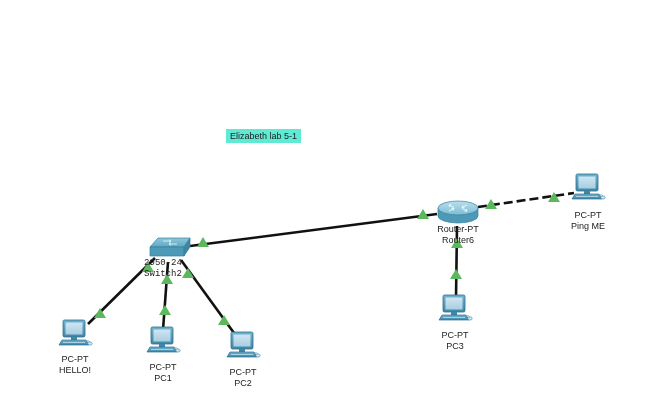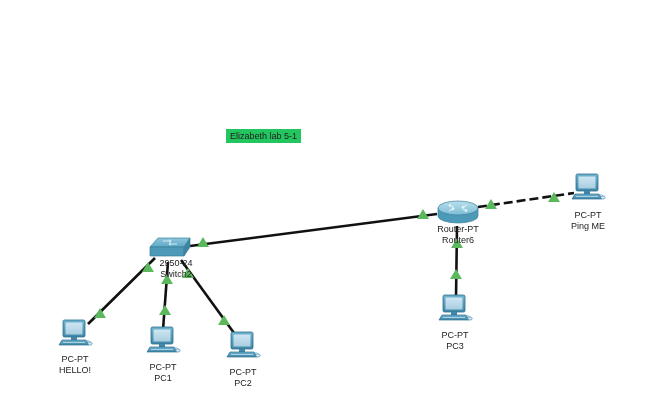--- a/index.html
+++ b/index.html
@@ -1,20 +1,20 @@
 <!DOCTYPE html>
 <html><head>
   <meta charset="utf-8">
   <style>
     html, body { margin: 0; padding: 0; background: #ffffff; }
     body { width: 657px; height: 402px; position: relative; overflow: hidden; font-family: "Liberation Sans", sans-serif; }
     #canvas { position: absolute; left: 0; top: 0; width: 657px; height: 402px; }
     .note {
       position: absolute; left: 226px; top: 129px;
-      padding: 2px 4px; background: #22c55e;
+      padding: 2px 4px; background: #5eead4;
       font-size: 9px; color: #222; white-space: nowrap;
     }
     .dev-label {
       position: absolute; font-size: 9px; color: #222;
       text-align: center; line-height: 11px; white-space: nowrap;
       transform: translateX(-50%);
     }
     .dev-label span { display: block; }
   </style>
 </head>
@@ -121,21 +121,21 @@
         <polygon points="100,308 94,318 106,318" fill="#5cb85c"></polygon>
         <polygon points="167,274 161,284 173,284" fill="#5cb85c"></polygon>
         <polygon points="165,305 159,315 171,315" fill="#5cb85c"></polygon>
         <polygon points="188,268 182,278 194,278" fill="#5cb85c"></polygon>
         <polygon points="224,315 218,325 230,325" fill="#5cb85c"></polygon>
       </g>
   </svg>
 
   <div class="note">Elizabeth lab 5-1</div>
 
-  <div class="dev-label" id="lbl-switch2" style="left: 176px; top: 258px;">
+  <div class="dev-label" id="lbl-switch2" style="left: 163px; top: 258px; font-family: Liberation Mono, monospace;">
     <span>2950-24</span>
     <span>Switch2</span>
   </div>
   <div class="dev-label" id="lbl-router6" style="left: 458px; top: 224px; text-align: center;">
     <span>Router-PT</span>
     <span>Router6</span>
   </div>
   <div class="dev-label" id="lbl-pingme" style="left: 588px; top: 210px;">
     <span>PC-PT</span>
     <span>Ping ME</span>

